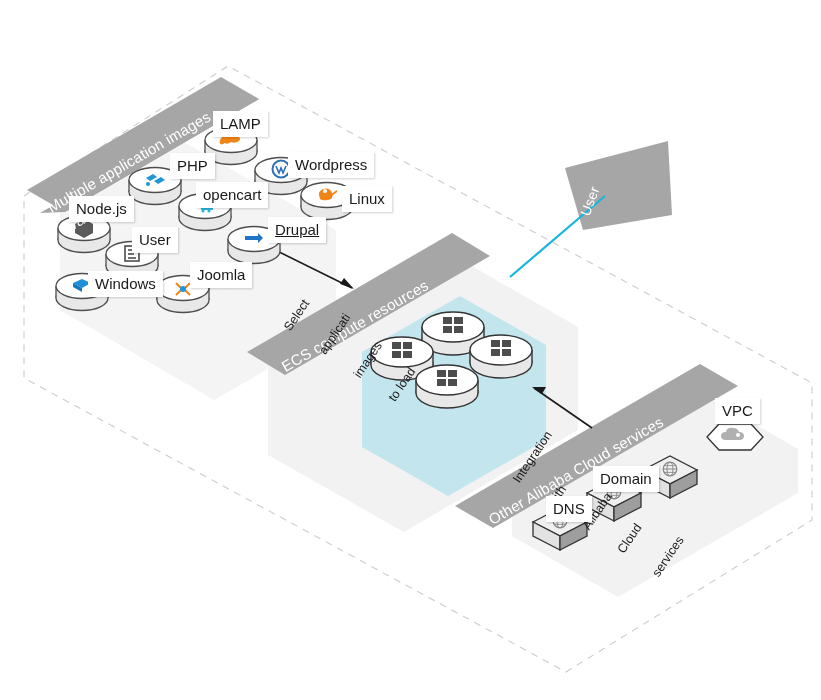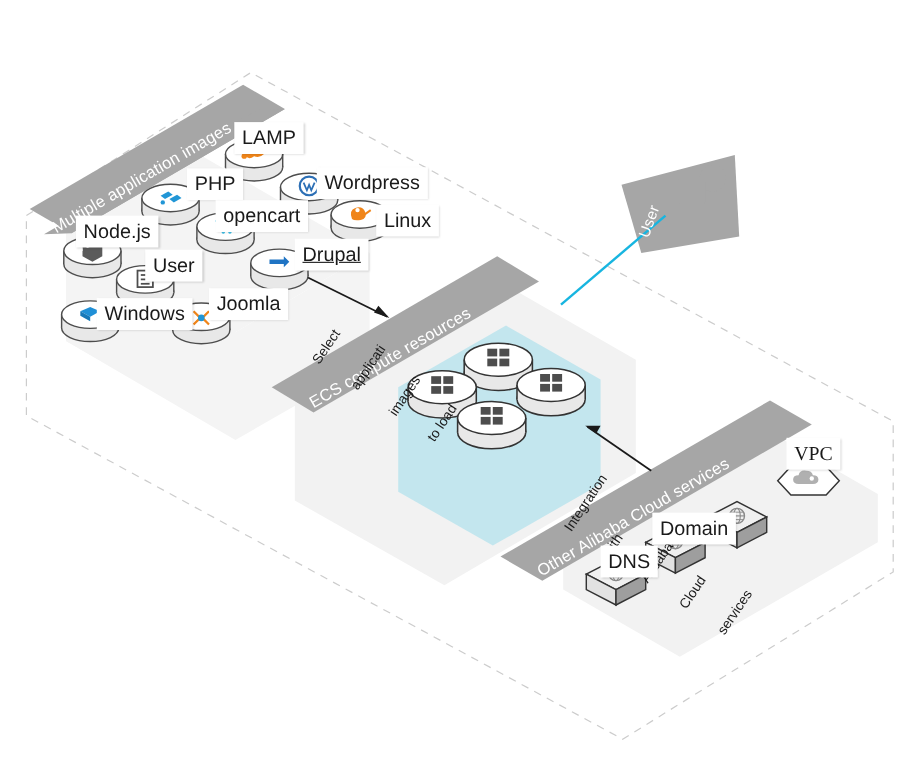--- a/index.html
+++ b/index.html
@@ -6,21 +6,21 @@
   body{width:821px;height:700px;overflow:hidden;
        font-family:"Liberation Sans","DejaVu Sans",sans-serif;}
   #stage{position:relative;width:821px;height:700px;background:#fff;}
   svg.layer{position:absolute;left:0;top:0;width:821px;height:700px;}
 
   
   .chip{
     position:absolute;
     background:#ffffff;
     color:#1a1a1a;
-    font-size:18px;
+    font-size:15px;
     line-height:1;
     padding:5px 7px 6px 7px;
     white-space:nowrap;
     box-shadow:1px 1px 2px rgba(0,0,0,.18);
     z-index:40;
   }
 
   
   .banner-text{
     position:absolute;
@@ -291,17 +291,17 @@
   <div class="chip" style="left:288px; top:152px;">Wordpress</div>
   <div class="chip" style="left:196px; top:182px;">opencart</div>
   <div class="chip" style="left:342px; top:186px;">Linux</div>
   <div class="chip" style="left:69px; top:196px;text-align:right;">Node.js</div>
   <div class="chip" style="left:268px; top:217px;text-decoration:underline;">Drupal</div>
   <div class="chip" style="left:132px; top:227px;">User</div>
   <div class="chip" style="left:190px; top:262px;">Joomla</div>
   <div class="chip" style="left:88px; top:271px;">Windows</div>
 
 
-  <div class="chip" style="left:715px; top:398px;font-family:Liberation Serif, serif;">VPC</div>
+  <div class="chip" style="left:715px; top:398px;">VPC</div>
   <div class="chip" style="left:593px; top:466px;">Domain</div>
   <div class="chip" style="left:546px; top:496px;">DNS</div>
 
 </div>
 
 </body></html>

